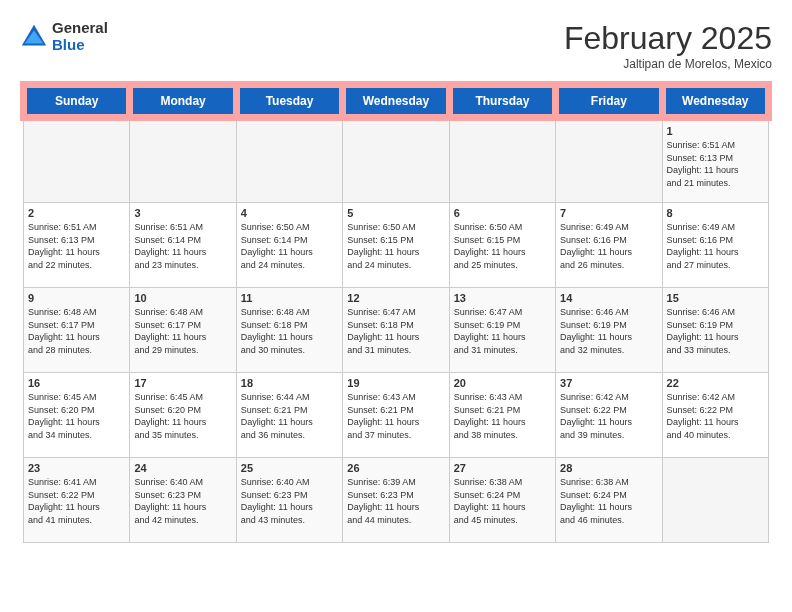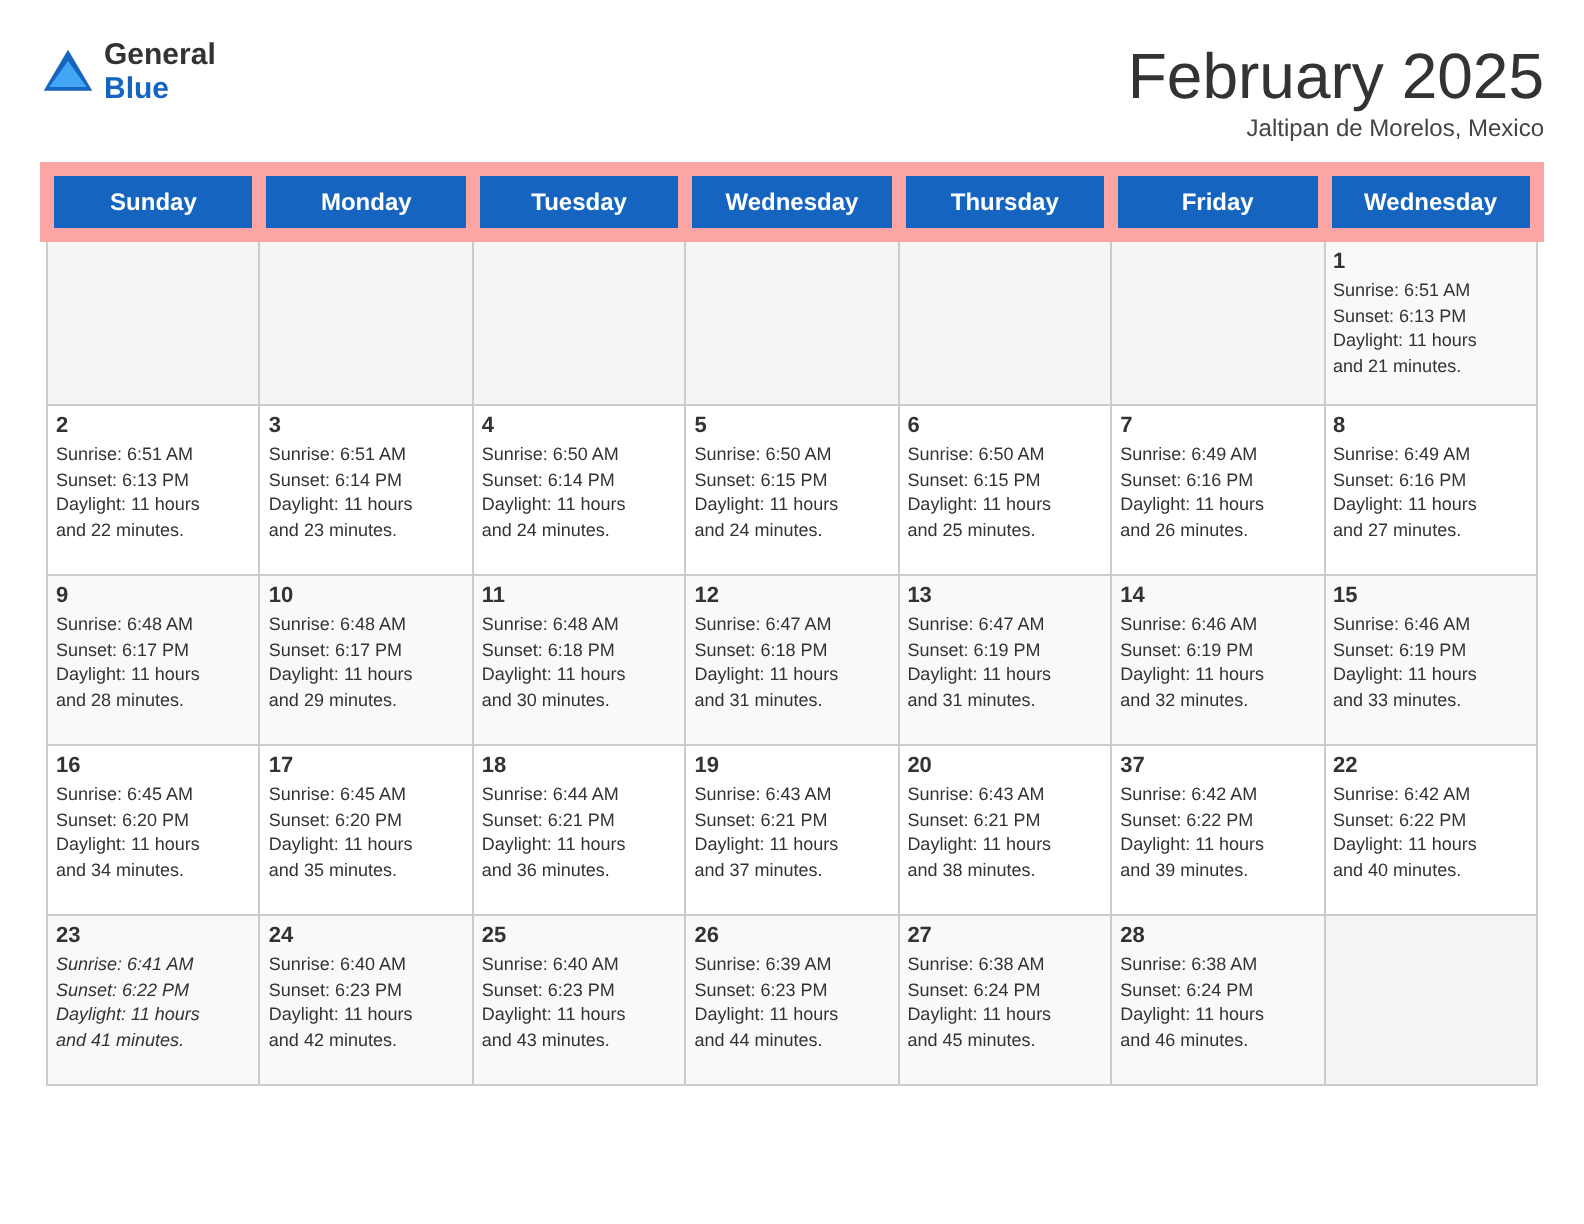--- a/index.html
+++ b/index.html
@@ -282,21 +282,21 @@
           <span class="day-num">22</span>
           <div class="day-info" style="white-space: pre-line;">Sunrise: 6:42 AM
 Sunset: 6:22 PM
 Daylight: 11 hours
 and 40 minutes.</div>
         </td>
       </tr>
       <tr>
         <td>
           <span class="day-num">23</span>
-          <div class="day-info" style="white-space: pre-line; font-style: italic;">Sunrise: 6:41 AM
+          <div class="day-info" style="white-space: pre-line;">Sunrise: 6:41 AM
 Sunset: 6:22 PM
 Daylight: 11 hours
 and 41 minutes.</div>
         </td>
         <td>
           <span class="day-num">24</span>
           <div class="day-info" style="white-space: pre-line;">Sunrise: 6:40 AM
 Sunset: 6:23 PM
 Daylight: 11 hours
 and 42 minutes.</div>

